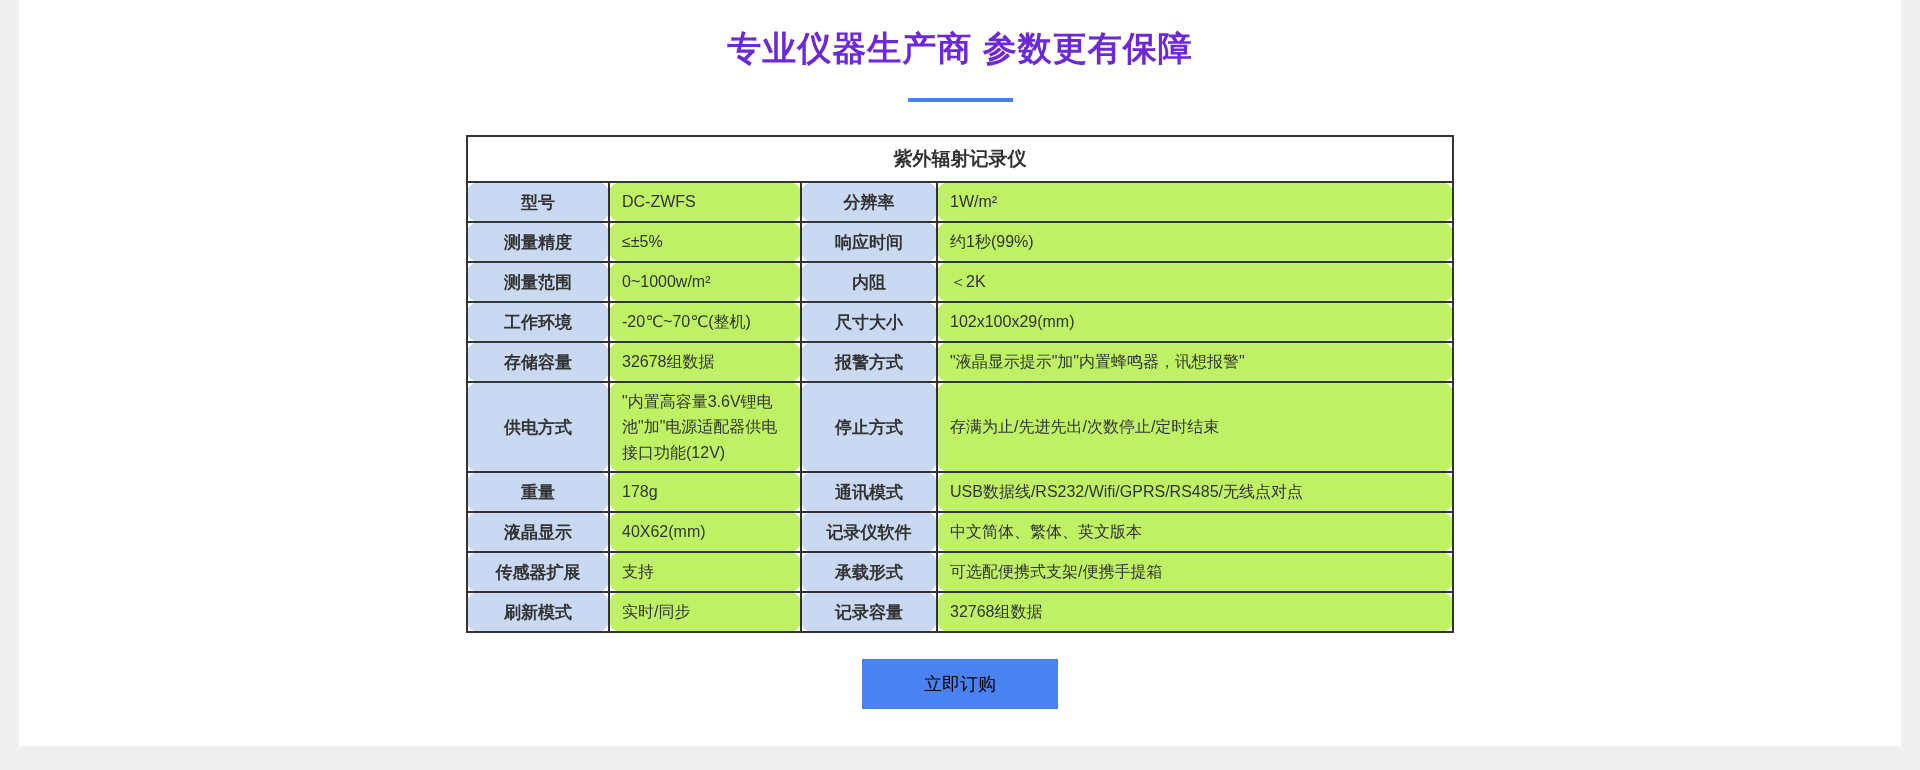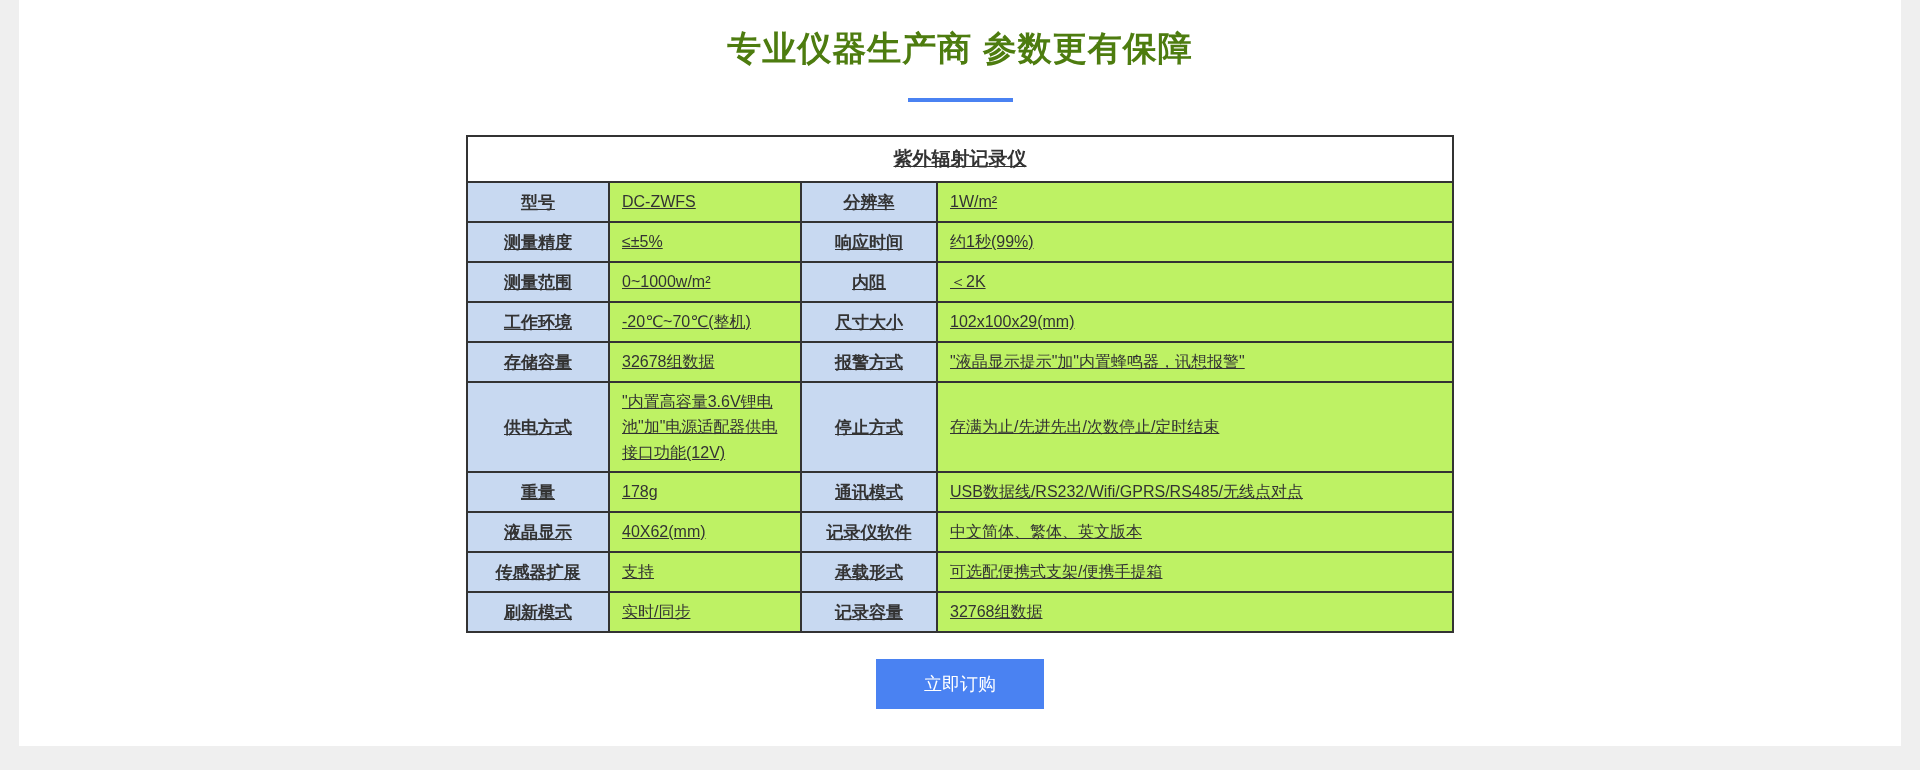--- a/index.html
+++ b/index.html
@@ -18,68 +18,67 @@
   .content{
     margin:0 19px;
     height:746px;
     background:#ffffff;
     padding-top:26px;
   }
   .page-title{
     text-align:center;
     font-size:34px;
     font-weight:bold;
-    color:#4d7c0f;
+    color:#6d28d9;
     letter-spacing:1px;
   }
   .title-underline{
     width:105px;
     height:4px;
     background:var(--accent);
     margin:26px auto 0 auto;
   }
   table.spec{
     width:986px;
     margin:33px auto 15px auto;
     border-collapse:collapse;
     table-layout:fixed;
-    text-decoration:underline;
   }
   table.spec th, table.spec td{
     border:2px solid var(--border);
   }
   th.table-title{
     height:46px;
     font-size:19px;
     font-weight:bold;
     text-align:center;
     background:#ffffff;
   }
-  td{height:40px;font-size:16px;}
+  td{height:40px;font-size:16px;border-radius:12px;}
   td.lbl{
     background:var(--label_bg);
     text-align:center;
     font-weight:bold;
     font-size:17px;
   }
   td.val{
     background:#bef264;
     text-align:left;
     padding:4px 10px 4px 12px;
     word-break:break-all;
     line-height:1.6;
   }
   tr.tall td{height:90px;}
   .order-btn{
     display:block;
-    width:168px;
+    width:196px;
     height:50px;
     margin:26px auto 0 auto;
     background:var(--accent);
-    color:#ffffff;
+    color:#000000;
     font-size:18px;
     font-family:"Liberation Sans","DejaVu Sans",sans-serif;
     border:none;
     cursor:pointer;
   }
 </style>
 </head>
 <body>
 
 <div class="content">

